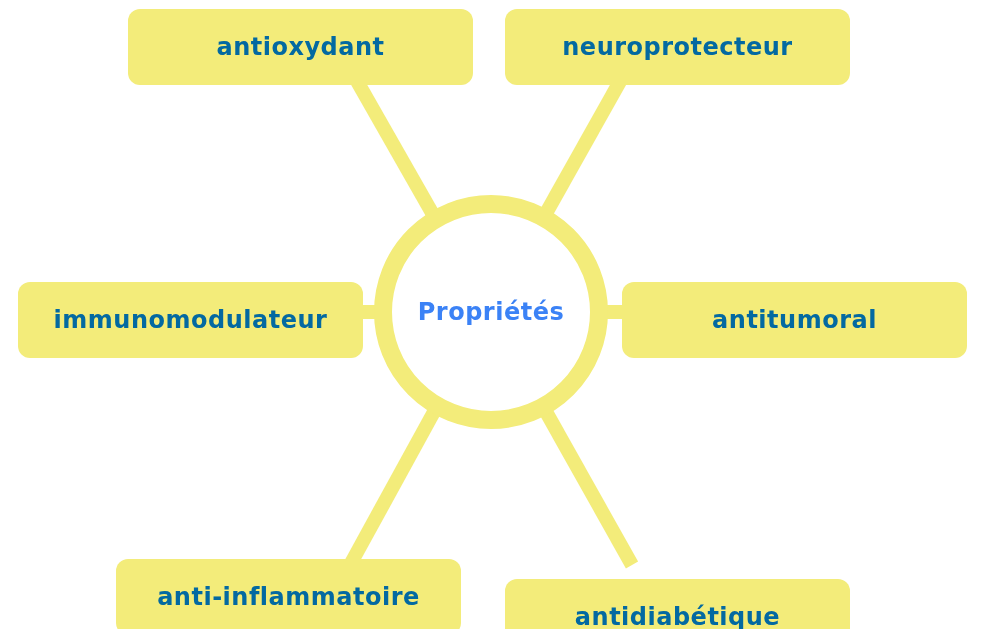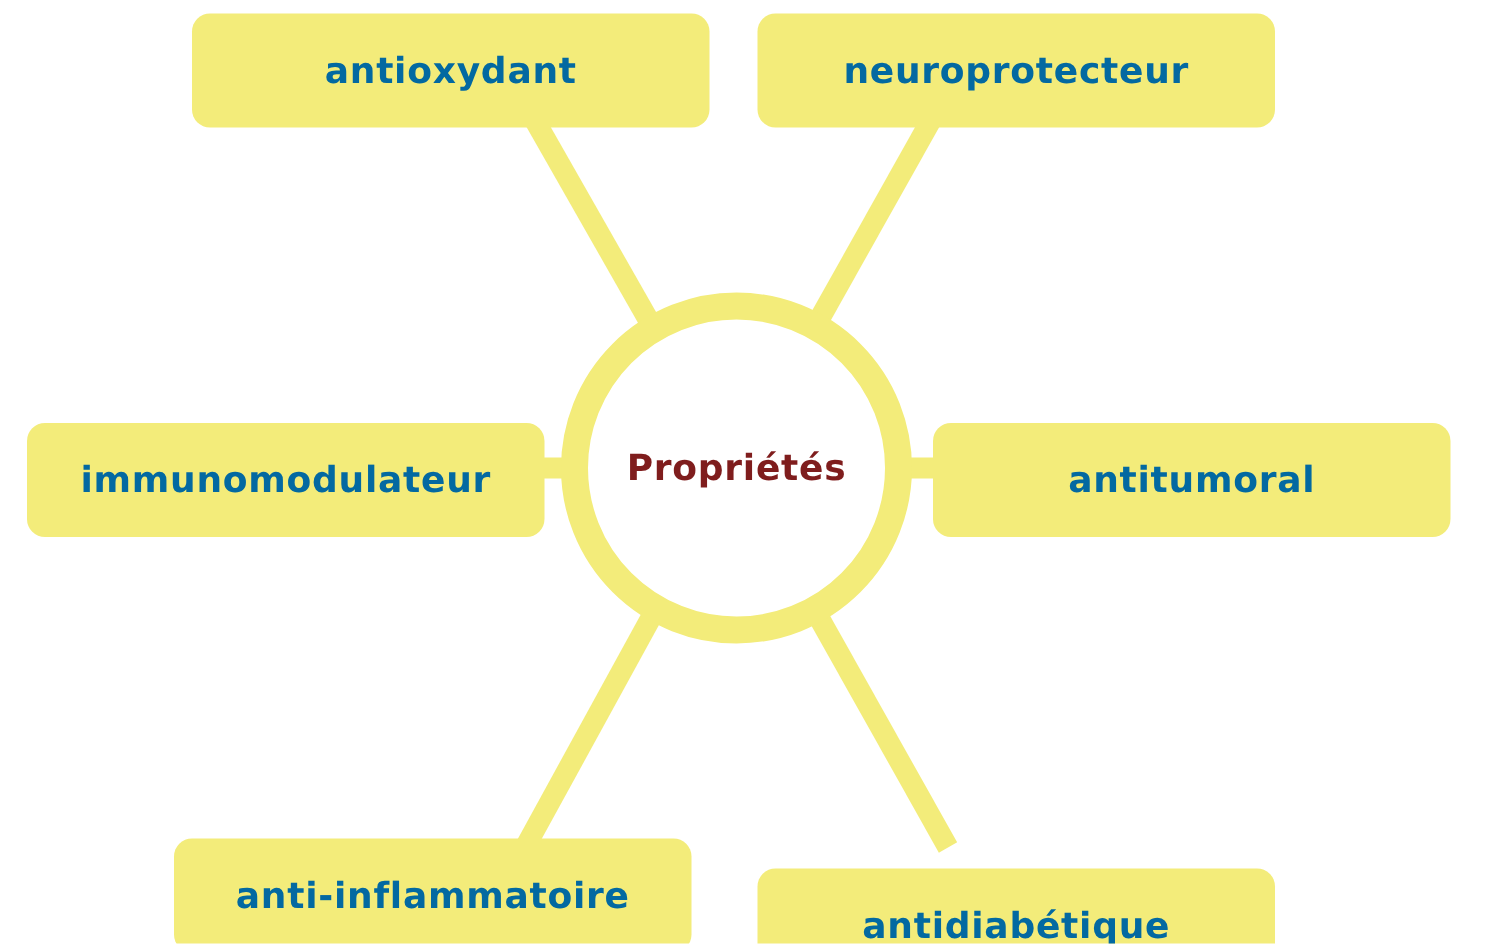--- a/index.html
+++ b/index.html
@@ -1,21 +1,21 @@
 <!DOCTYPE html>
 <html><head>
 <meta charset="utf-8">
 <style>
   html,body{margin:0;padding:0;background:#ffffff;}
   body{width:992px;height:629px;position:relative;overflow:hidden;font-family:"DejaVu Sans","Liberation Sans",sans-serif;}
   svg.lines{position:absolute;left:0;top:0;}
   .node{position:absolute;height:76px;background:#f3ec7a;border-radius:12px;display:flex;align-items:center;justify-content:center;
         font-weight:bold;font-size:24px;color:#0369a1;letter-spacing:0.5px;}
   .center{position:absolute;left:374px;top:195px;width:234px;height:234px;box-sizing:border-box;border:18px solid #f3ec7a;border-radius:50%;
-          background:#fff;display:flex;align-items:center;justify-content:center;font-weight:bold;font-size:24px;color:#7f1d1d;letter-spacing:0.5px;}
+          background:#fff;display:flex;align-items:center;justify-content:center;font-weight:bold;font-size:24px;color:#3b82f6;letter-spacing:0.5px;}
 </style>
 </head>
 <body>
 
 <svg class="lines" width="992" height="629">
   <g stroke="#f3ec7a" stroke-width="14" fill="none">
     <line x1="345" y1="60" x2="435" y2="218"></line>
     <line x1="632" y1="60" x2="545" y2="215"></line>
     <line x1="355" y1="312" x2="385" y2="312"></line>
     <line x1="600" y1="312" x2="630" y2="312"></line>

